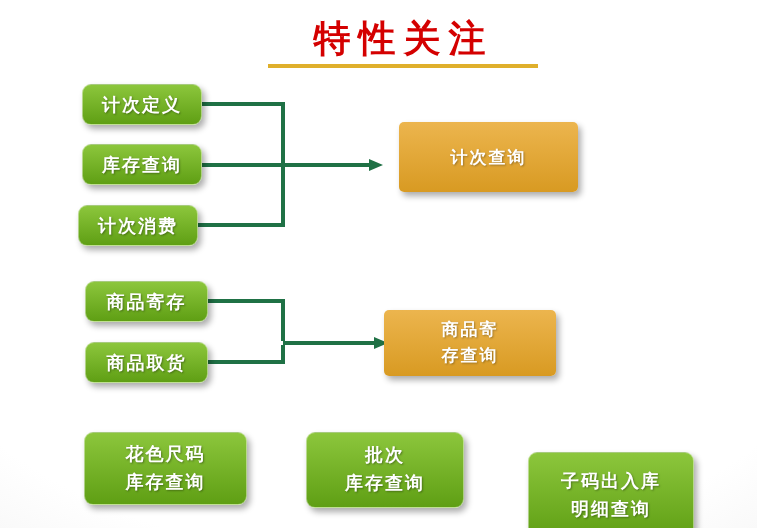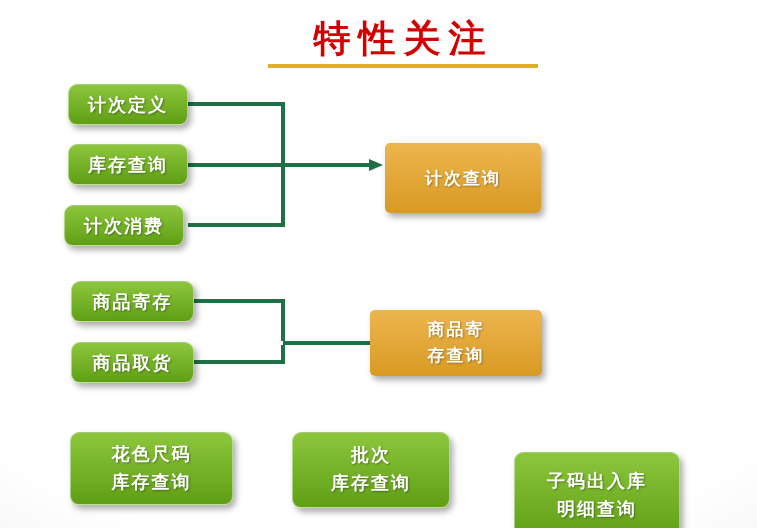--- a/index.html
+++ b/index.html
@@ -54,20 +54,21 @@
   }
   .node {
     position: absolute;
     display: flex;
     align-items: center;
     justify-content: center;
     color: #ffffff;
     font-weight: bold;
     text-align: center;
     box-shadow: 3px 4px 6px rgba(0,0,0,0.33);
+    margin-left: 14px;
   }
   .node.green {
     background: linear-gradient(180deg, var(--green-top) 0%, var(--green-bottom) 100%);
     border: 1px solid rgba(255,255,255,0.45);
     border-radius: 9px;
     font-size: 18px;
     letter-spacing: 2px;
     text-shadow: 1px 1px 2px rgba(0,0,0,0.35);
   }
   .node.orange {
@@ -107,21 +108,21 @@
   <div class="node green" style="left:68px; top:84px; width:120px; height:41px">
     <span>计次定义</span>
   </div>
   <div class="node green" style="left:68px; top:144px; width:120px; height:41px">
     <span>库存查询</span>
   </div>
   <div class="node green" style="left:64px; top:205px; width:120px; height:41px">
     <span>计次消费</span>
   </div>
 
-  <div class="node orange" style="left:385px; top:143px; width:156px; height:70px">
+  <div class="node orange" style="left:385px; top:122px; width:179px; height:70px">
     <span>计次查询</span>
   </div>
 
   <div class="node green" style="left:71px; top:281px; width:123px; height:41px">
     <span>商品寄存</span>
   </div>
   <div class="node green" style="left:71px; top:342px; width:123px; height:41px">
     <span>商品取货</span>
   </div>
 

